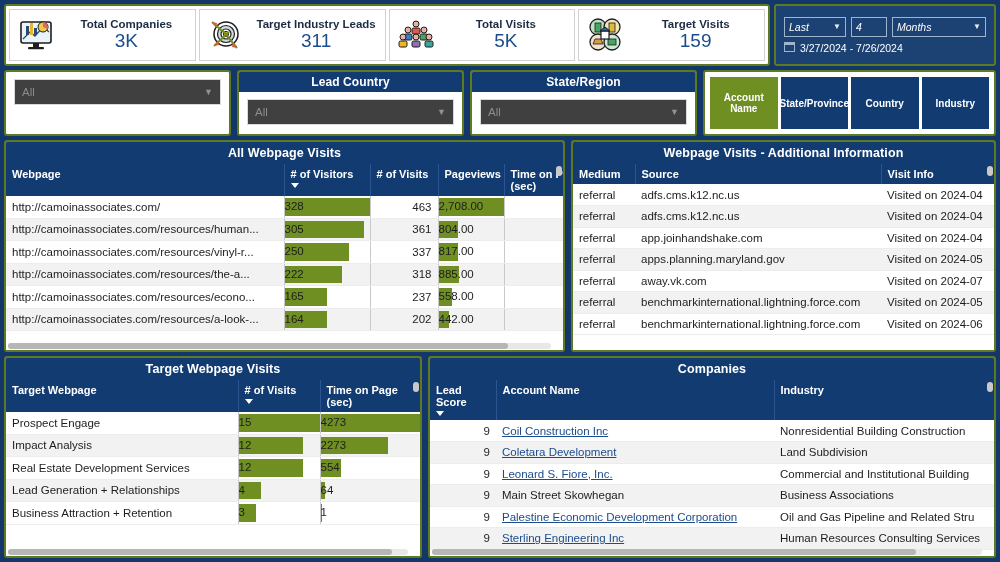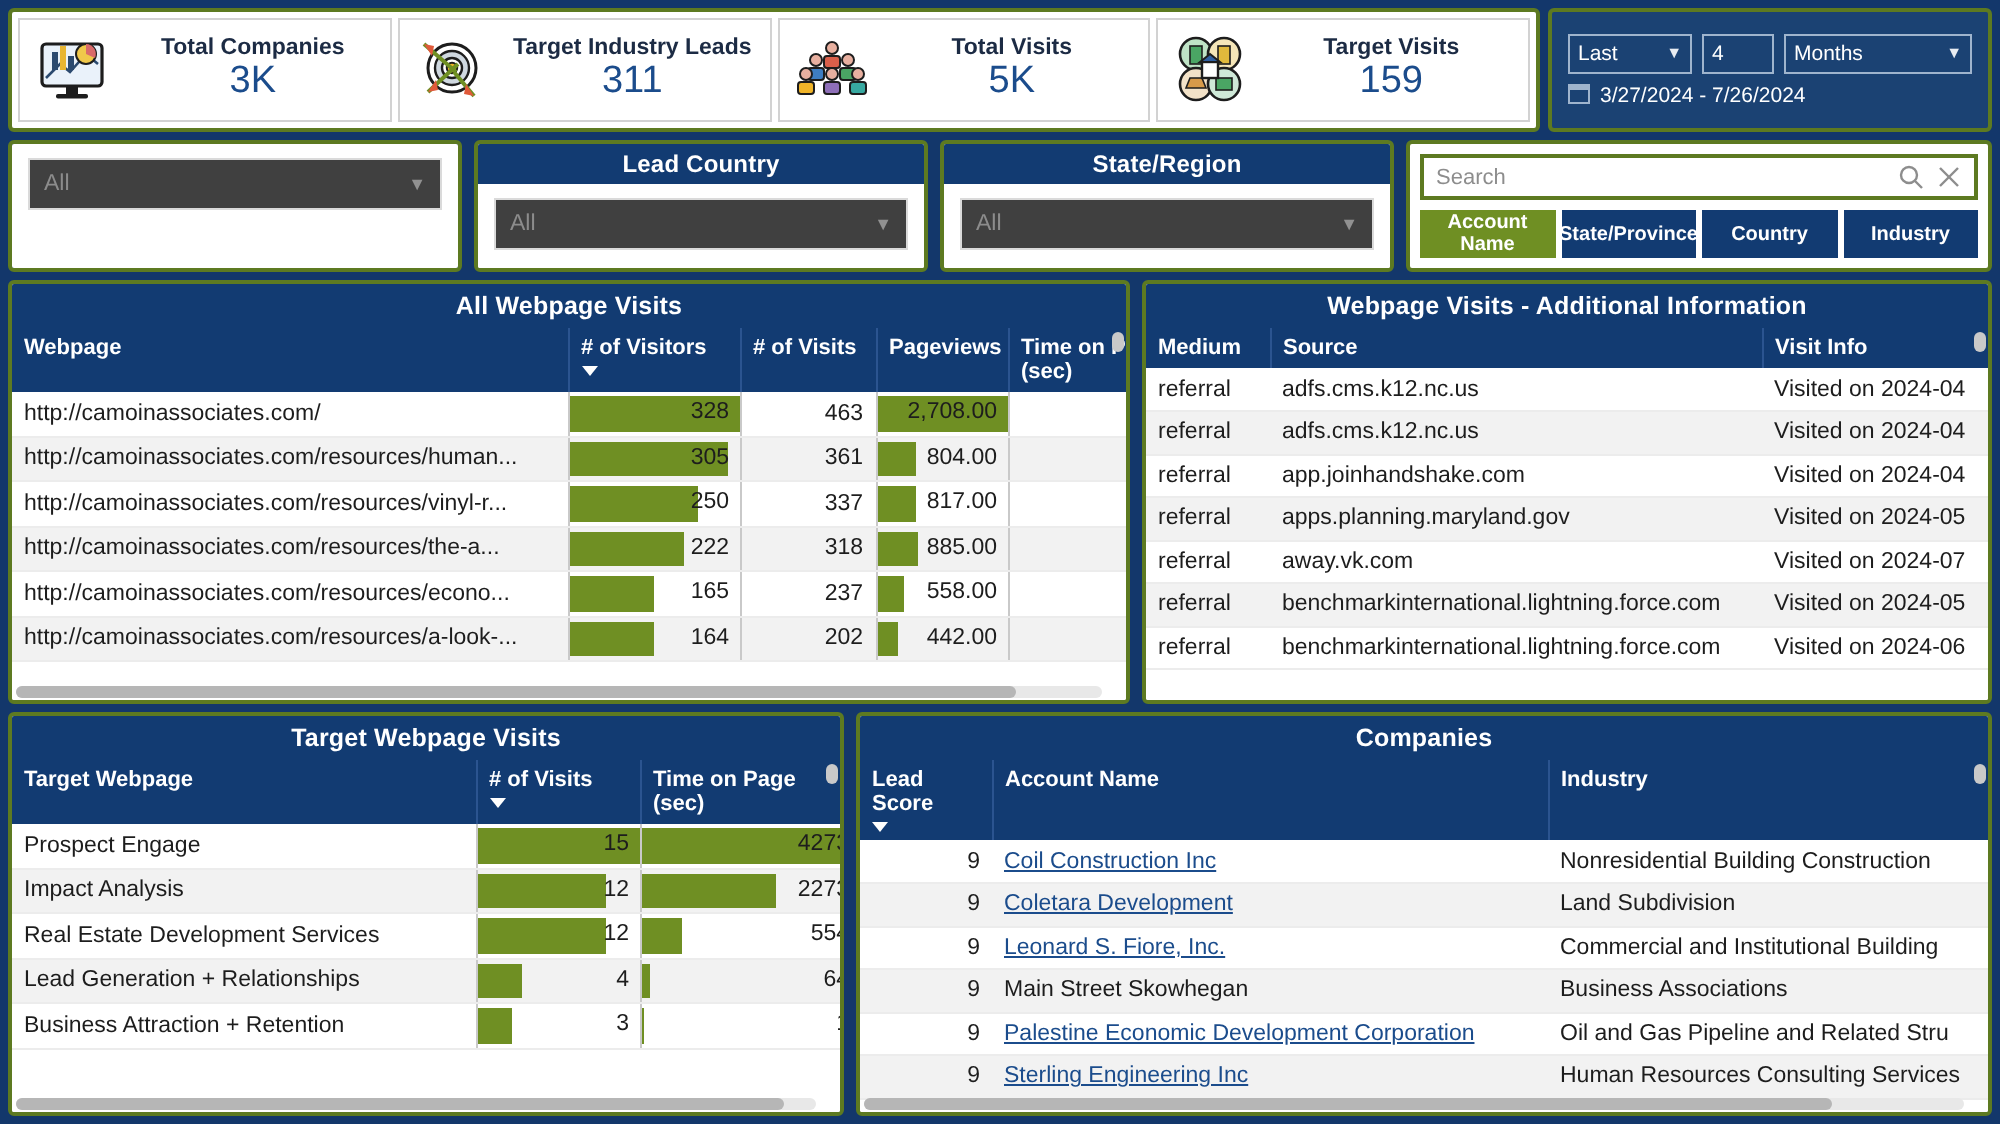--- a/index.html
+++ b/index.html
@@ -60,21 +60,21 @@
     flex: 0 0 222px;
     background: #1b4273;
     border: 2px solid #5d7a21;
     border-radius: 3px;
     padding: 6px 8px;
     display: flex;
     flex-direction: column;
     gap: 5px;
     justify-content: center;
   }
-  .date-controls { display: flex; gap: 5px; align-items: center; }
+  .date-controls { display: flex; gap: 5px; align-items: center; font-style: italic; }
   .ctl {
     background: #1b4273;
     border: 1px solid #9fb4cd;
     color: #ffffff;
     font-size: 10.5px;
     height: 20px;
     display: flex;
     align-items: center;
     padding: 0 4px;
     gap: 6px;
@@ -206,21 +206,21 @@
     border-right: 1px solid #c9c9c9;
   }
   .bar-fill {
     position: absolute;
     left: 0; top: 2px; bottom: 2px;
     background: #6f8f23;
   }
   .bar-val {
     position: relative;
     display: block;
-    text-align: right;
+    text-align: left;
     padding-right: 5px;
     line-height: 21.5px;
     font-size: 11.5px;
     color: #1d1d1d;
   }
 
   a.acct {
     color: #1b4c8c;
   }
   .plaintext { color: #1d1d1d; }
@@ -385,35 +385,20 @@
     <div class="panel-title">State/Region</div>
     <div class="filter-body">
       <div class="dropdown">
         <span>All</span>
         <span class="chev">▼</span>
       </div>
     </div>
   </div>
 
   <div class="search-panel">
-    <div class="search-box">
-      <span class="ph">Search</span>
-      <span class="search-ico">
-        <svg viewBox="0 0 13 13" width="13" height="13">
-          <circle cx="5.5" cy="5.5" r="4" fill="none" stroke="currentColor" stroke-width="1.2"></circle>
-          <line x1="8.5" y1="8.5" x2="12" y2="12" stroke="currentColor" stroke-width="1.2"></line>
-        </svg>
-      </span>
-      <span class="clear-ico">
-        <svg viewBox="0 0 13 13" width="13" height="13">
-          <line x1="2" y1="2" x2="11" y2="11" stroke="currentColor" stroke-width="1.2"></line>
-          <line x1="11" y1="2" x2="2" y2="11" stroke="currentColor" stroke-width="1.2"></line>
-        </svg>
-      </span>
-    </div>
     <div class="tabs">
       <div class="tab active">Account Name</div>
       <div class="tab">State/Province</div>
       <div class="tab">Country</div>
       <div class="tab">Industry</div>
     </div>
   </div>
 </div>
 
 <div class="mid-row">

